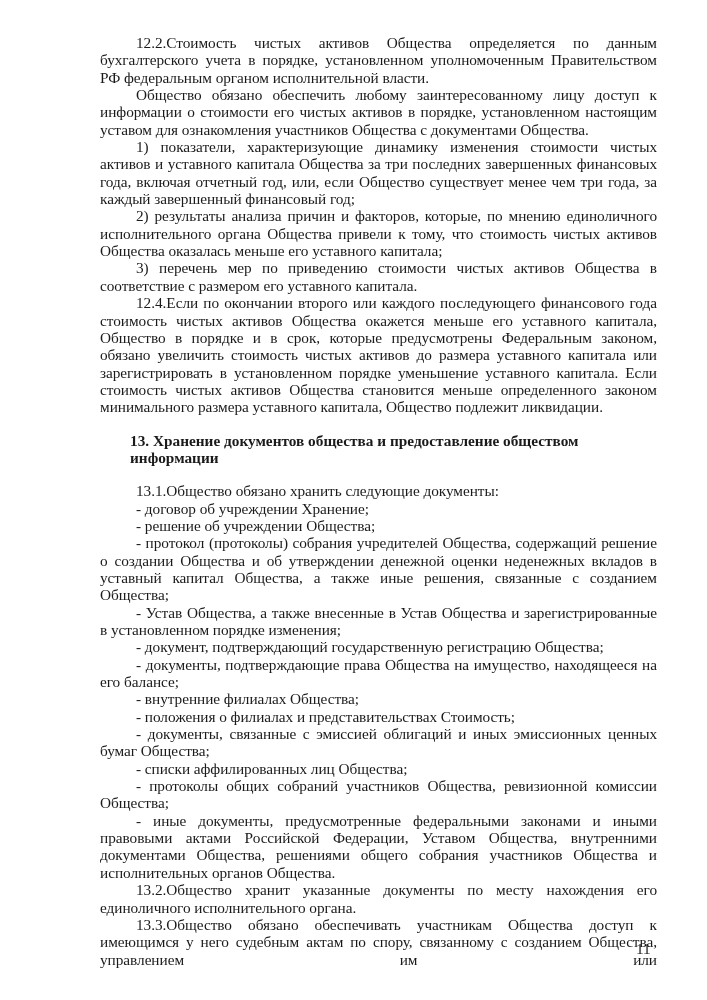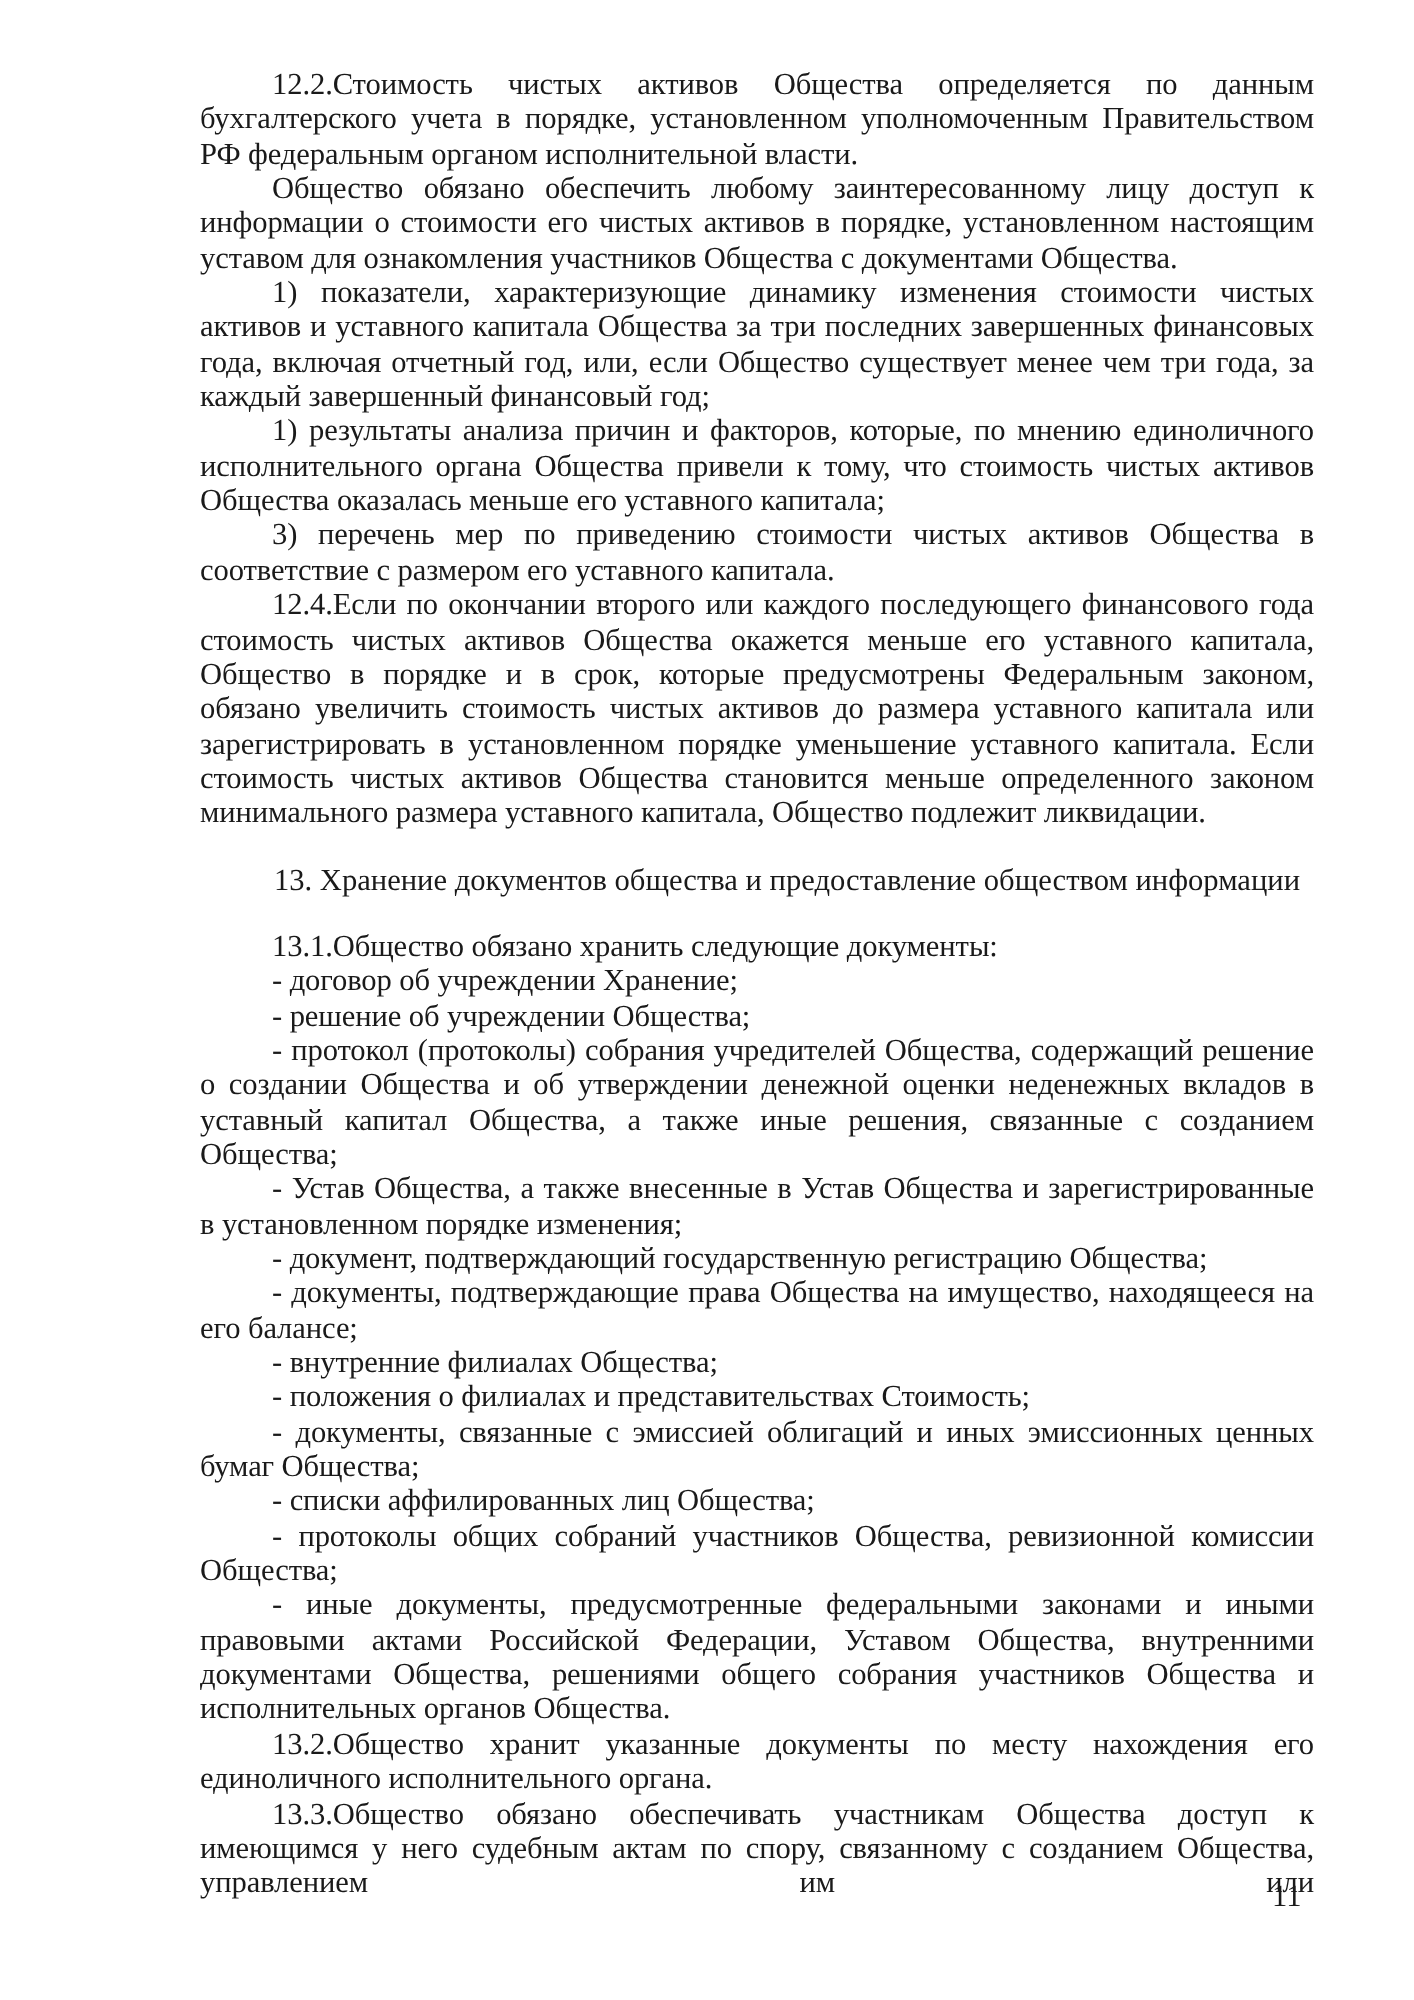--- a/index.html
+++ b/index.html
@@ -25,43 +25,42 @@
     }
     .para {
       margin: 0;
       text-align: justify;
       text-indent: 36px;
       letter-spacing: -0.05px;
       font-family: Liberation Serif, serif;
     }
     .heading {
       margin: 16px 0 16px 0;
-      text-align: center;
-      font-weight: normal;
+      font-weight: bold;
       font-size: 15.3px;
       line-height: 17.35px;
       padding-left: 30px;
     }
     .page-number {
       position: absolute;
       left: 636px;
       top: 940px;
       font-size: 15.3px;
       line-height: 17px;
     }
   </style>
 </head>
 <body>
 
 <div class="page">
   <div>
     <p class="para">12.2.Стоимость чистых активов Общества определяется по данным бухгалтерского учета в порядке, установленном уполномоченным Правительством РФ федеральным органом исполнительной власти.</p>
     <p class="para">Общество обязано обеспечить любому заинтересованному лицу доступ к информации о стоимости его чистых активов в порядке, установленном настоящим уставом для ознакомления участников Общества с документами Общества.</p>
     <p class="para">1) показатели, характеризующие динамику изменения стоимости чистых активов и уставного капитала Общества за три последних завершенных финансовых года, включая отчетный год, или, если Общество существует менее чем три года, за каждый завершенный финансовый год;</p>
-    <p class="para">1) результаты анализа причин и факторов, которые, по мнению единоличного исполнительного органа Общества привели к тому, что стоимость чистых активов Общества оказалась меньше его уставного капитала;</p>
+    <p class="para">2) результаты анализа причин и факторов, которые, по мнению единоличного исполнительного органа Общества привели к тому, что стоимость чистых активов Общества оказалась меньше его уставного капитала;</p>
     <p class="para">3) перечень мер по приведению стоимости чистых активов Общества в соответствие с размером его уставного капитала.</p>
     <p class="para">12.4.Если по окончании второго или каждого последующего финансового года стоимость чистых активов Общества окажется меньше его уставного капитала, Общество в порядке и в срок, которые предусмотрены Федеральным законом, обязано увеличить стоимость чистых активов до размера уставного капитала или зарегистрировать в установленном порядке уменьшение уставного капитала. Если стоимость чистых активов Общества становится меньше определенного законом минимального размера уставного капитала, Общество подлежит ликвидации.</p>
   </div>
 
   <h2 class="heading">13. Хранение документов общества и предоставление обществом информации</h2>
 
   <div>
     <p class="para">13.1.Общество обязано хранить следующие документы:</p>
     <p class="para">- договор об учреждении Хранение;</p>
     <p class="para">- решение об учреждении Общества;</p>

